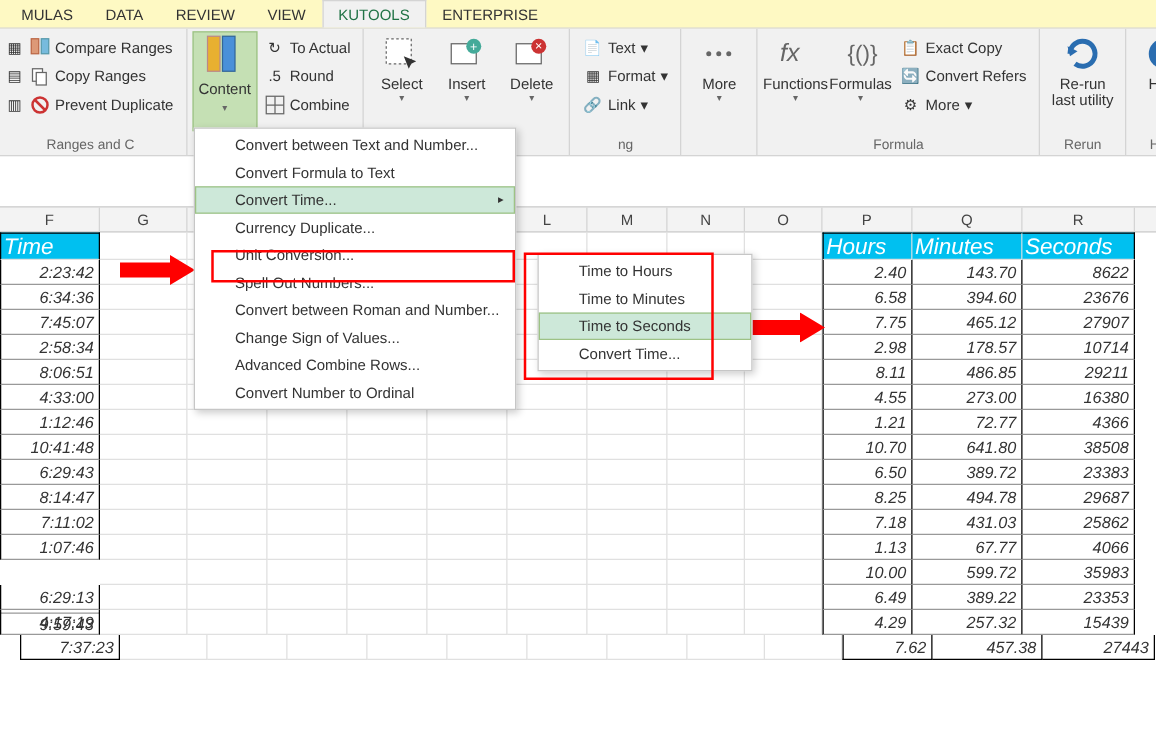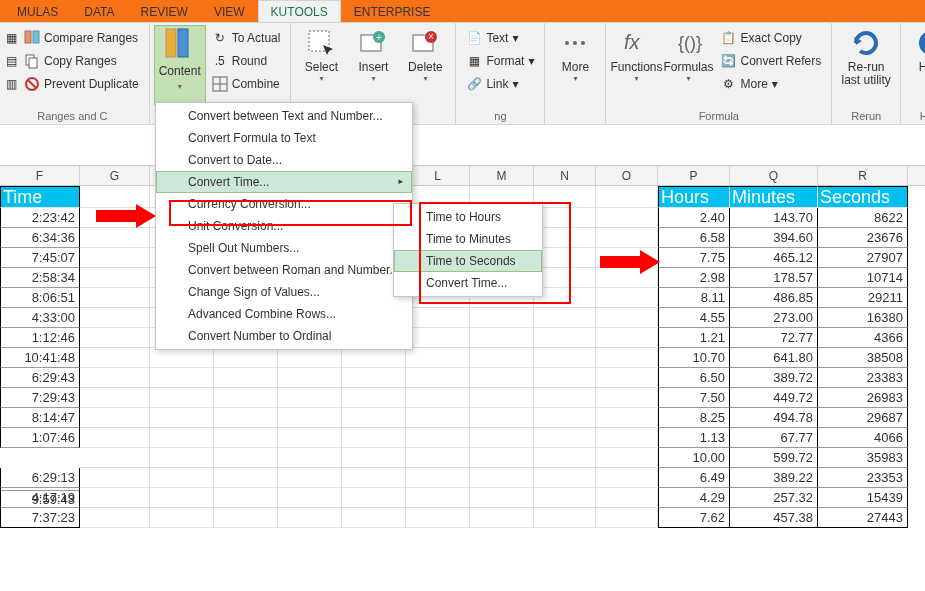--- a/index.html
+++ b/index.html
@@ -10,21 +10,21 @@
     background: #fff;
     width: 925px;
     user-select: none;
   }
   
   .tabs {
     display: flex;
     border-bottom: 1px solid #d4d4d4;
     height: 23px;
     align-items: center;
-    background: #f97316;
+    background: #fef9c3;
     padding-left: 4px;
   }
   .tab {
     padding: 4px 12px;
     font-size: 12px;
     color: #333;
     cursor: pointer;
     height: 100%;
     display: flex;
     align-items: center;
@@ -437,21 +437,21 @@
     <div class="ch c-K">K</div>
     <div class="ch c-L">L</div>
     <div class="ch c-M">M</div>
     <div class="ch c-N">N</div>
     <div class="ch c-O">O</div>
     <div class="ch c-P">P</div>
     <div class="ch c-Q">Q</div>
     <div class="ch c-R">R</div>
   </div>
 
-<div class="grid" id="grid" style="position:relative;">
+<div class="grid" id="grid" style="position:relative;font-style:italic;">
 
 <div class="row" style="height: 22px;">
       <div class="cell c-F hdr data-border-left data-border-right data-border-top">Time</div>
       <div class="cell c-G"></div>
       <div class="cell c-H"></div>
       <div class="cell c-I"></div>
       <div class="cell c-J"></div>
       <div class="cell c-K"></div>
       <div class="cell c-L"></div>
       <div class="cell c-M"></div>
@@ -590,50 +590,50 @@
       <div class="cell c-K"></div>
       <div class="cell c-L"></div>
       <div class="cell c-M"></div>
       <div class="cell c-N"></div>
       <div class="cell c-O"></div>
       <div class="cell c-P data-border-left" style="border-bottom: 1px solid rgb(153, 153, 153); border-right: 1px solid rgb(0, 0, 0);">6.50</div>
       <div class="cell c-Q" style="border-bottom: 1px solid rgb(153, 153, 153); border-right: 1px solid rgb(0, 0, 0);">389.72</div>
       <div class="cell c-R data-border-right" style="border-bottom: 1px solid rgb(153, 153, 153);">23383</div>
     </div>
     <div class="row">
-      <div class="cell c-F data-border-left data-border-right" style="border-bottom: 1px solid rgb(153, 153, 153);">7:29:43</div>
-      <div class="cell c-G"></div>
-      <div class="cell c-H"></div>
-      <div class="cell c-I"></div>
-      <div class="cell c-J"></div>
-      <div class="cell c-K"></div>
-      <div class="cell c-L"></div>
-      <div class="cell c-M"></div>
-      <div class="cell c-N"></div>
-      <div class="cell c-O"></div>
-      <div class="cell c-P data-border-left" style="border-bottom: 1px solid rgb(153, 153, 153); border-right: 1px solid rgb(0, 0, 0);">7.50</div>
-      <div class="cell c-Q" style="border-bottom: 1px solid rgb(153, 153, 153); border-right: 1px solid rgb(0, 0, 0);">449.72</div>
-      <div class="cell c-R data-border-right" style="border-bottom: 1px solid rgb(153, 153, 153);">26983</div>
-    </div>
-    <div class="row">
       <div class="cell c-F data-border-left data-border-right" style="border-bottom: 1px solid rgb(153, 153, 153);">8:14:47</div>
       <div class="cell c-G"></div>
       <div class="cell c-H"></div>
       <div class="cell c-I"></div>
       <div class="cell c-J"></div>
       <div class="cell c-K"></div>
       <div class="cell c-L"></div>
       <div class="cell c-M"></div>
       <div class="cell c-N"></div>
       <div class="cell c-O"></div>
       <div class="cell c-P data-border-left" style="border-bottom: 1px solid rgb(153, 153, 153); border-right: 1px solid rgb(0, 0, 0);">8.25</div>
       <div class="cell c-Q" style="border-bottom: 1px solid rgb(153, 153, 153); border-right: 1px solid rgb(0, 0, 0);">494.78</div>
       <div class="cell c-R data-border-right" style="border-bottom: 1px solid rgb(153, 153, 153);">29687</div>
     </div>
     <div class="row">
+      <div class="cell c-F data-border-left data-border-right" style="border-bottom: 1px solid rgb(153, 153, 153);">7:11:02</div>
+      <div class="cell c-G"></div>
+      <div class="cell c-H"></div>
+      <div class="cell c-I"></div>
+      <div class="cell c-J"></div>
+      <div class="cell c-K"></div>
+      <div class="cell c-L"></div>
+      <div class="cell c-M"></div>
+      <div class="cell c-N"></div>
+      <div class="cell c-O"></div>
+      <div class="cell c-P data-border-left" style="border-bottom: 1px solid rgb(153, 153, 153); border-right: 1px solid rgb(0, 0, 0);">7.18</div>
+      <div class="cell c-Q" style="border-bottom: 1px solid rgb(153, 153, 153); border-right: 1px solid rgb(0, 0, 0);">431.03</div>
+      <div class="cell c-R data-border-right" style="border-bottom: 1px solid rgb(153, 153, 153);">25862</div>
+    </div>
+    <div class="row">
       <div class="cell c-F data-border-left data-border-right" style="border-bottom: 1px solid rgb(153, 153, 153);">1:07:46</div>
       <div class="cell c-G"></div>
       <div class="cell c-H"></div>
       <div class="cell c-I"></div>
       <div class="cell c-J"></div>
       <div class="cell c-K"></div>
       <div class="cell c-L"></div>
       <div class="cell c-M"></div>
       <div class="cell c-N"></div>
       <div class="cell c-O"></div>
@@ -680,51 +680,50 @@
       <div class="cell c-K"></div>
       <div class="cell c-L"></div>
       <div class="cell c-M"></div>
       <div class="cell c-N"></div>
       <div class="cell c-O"></div>
       <div class="cell c-P data-border-left" style="border-bottom: 1px solid rgb(153, 153, 153); border-right: 1px solid rgb(0, 0, 0);">4.29</div>
       <div class="cell c-Q" style="border-bottom: 1px solid rgb(153, 153, 153); border-right: 1px solid rgb(0, 0, 0);">257.32</div>
       <div class="cell c-R data-border-right" style="border-bottom: 1px solid rgb(153, 153, 153);">15439</div>
     </div>
     <div class="row">
-      <div class="cell c-F data-border-left data-border-right data-border-bottom" style="border-bottom: 1px solid rgb(0, 0, 0);">7:37:23</div>
+      <div class="cell c-F data-border-left data-border-right data-border-bottom" style="border-bottom: 1px solid rgb(0, 0, 0); margin-left: 16px;">7:37:23</div>
       <div class="cell c-G"></div>
       <div class="cell c-H"></div>
       <div class="cell c-I"></div>
       <div class="cell c-J"></div>
       <div class="cell c-K"></div>
       <div class="cell c-L"></div>
       <div class="cell c-M"></div>
       <div class="cell c-N"></div>
       <div class="cell c-O"></div>
       <div class="cell c-P data-border-left data-border-bottom" style="border-bottom: 1px solid rgb(0, 0, 0); border-right: 1px solid rgb(0, 0, 0);">7.62</div>
       <div class="cell c-Q data-border-bottom" style="border-bottom: 1px solid rgb(0, 0, 0); border-right: 1px solid rgb(0, 0, 0);">457.38</div>
       <div class="cell c-R data-border-right data-border-bottom" style="border-bottom: 1px solid rgb(0, 0, 0);">27443</div>
     </div>
   </div>
 
 <div class="menu" id="content-menu" style="left:155px; top:102px; width:258px;">
     <div class="menu-item">Convert between Text and Number...</div>
     <div class="menu-item">Convert Formula to Text</div>
-    <div class="menu-item">Convert to Date...</div>
     <div class="menu-item hover">Convert Time...<span class="subarrow">▸</span></div>
-    <div class="menu-item">Currency Conversion...</div>
+    <div class="menu-item">Currency Duplicate...</div>
     <div class="menu-item">Unit Conversion...</div>
     <div class="menu-item">Spell Out Numbers...</div>
     <div class="menu-item">Convert between Roman and Number...</div>
     <div class="menu-item">Change Sign of Values...</div>
     <div class="menu-item">Advanced Combine Rows...</div>
     <div class="menu-item">Convert Number to Ordinal</div>
   </div>
 
-<div class="menu" id="time-submenu" style="left:393px; top:203px; width:150px;">
+<div class="menu" id="time-submenu" style="left:430px; top:203px; width:172px;">
     <div class="menu-item">Time to Hours</div>
     <div class="menu-item">Time to Minutes</div>
     <div class="menu-item hover">Time to Seconds</div>
     <div class="menu-item">Convert Time...</div>
   </div>
 
 <div class="redbox" style="left:169px; top:200px; width:243px; height:26px;"></div>
 <div class="redbox" style="left:419px; top:202px; width:152px; height:102px;"></div>
 
 <svg class="redarrow" style="left:96px; top:204px;">

